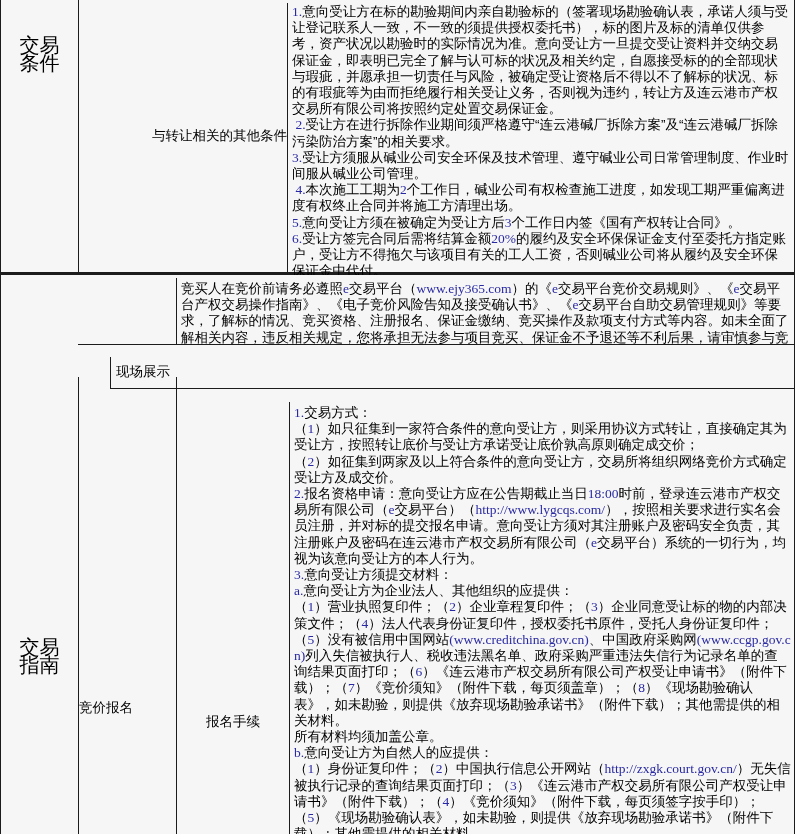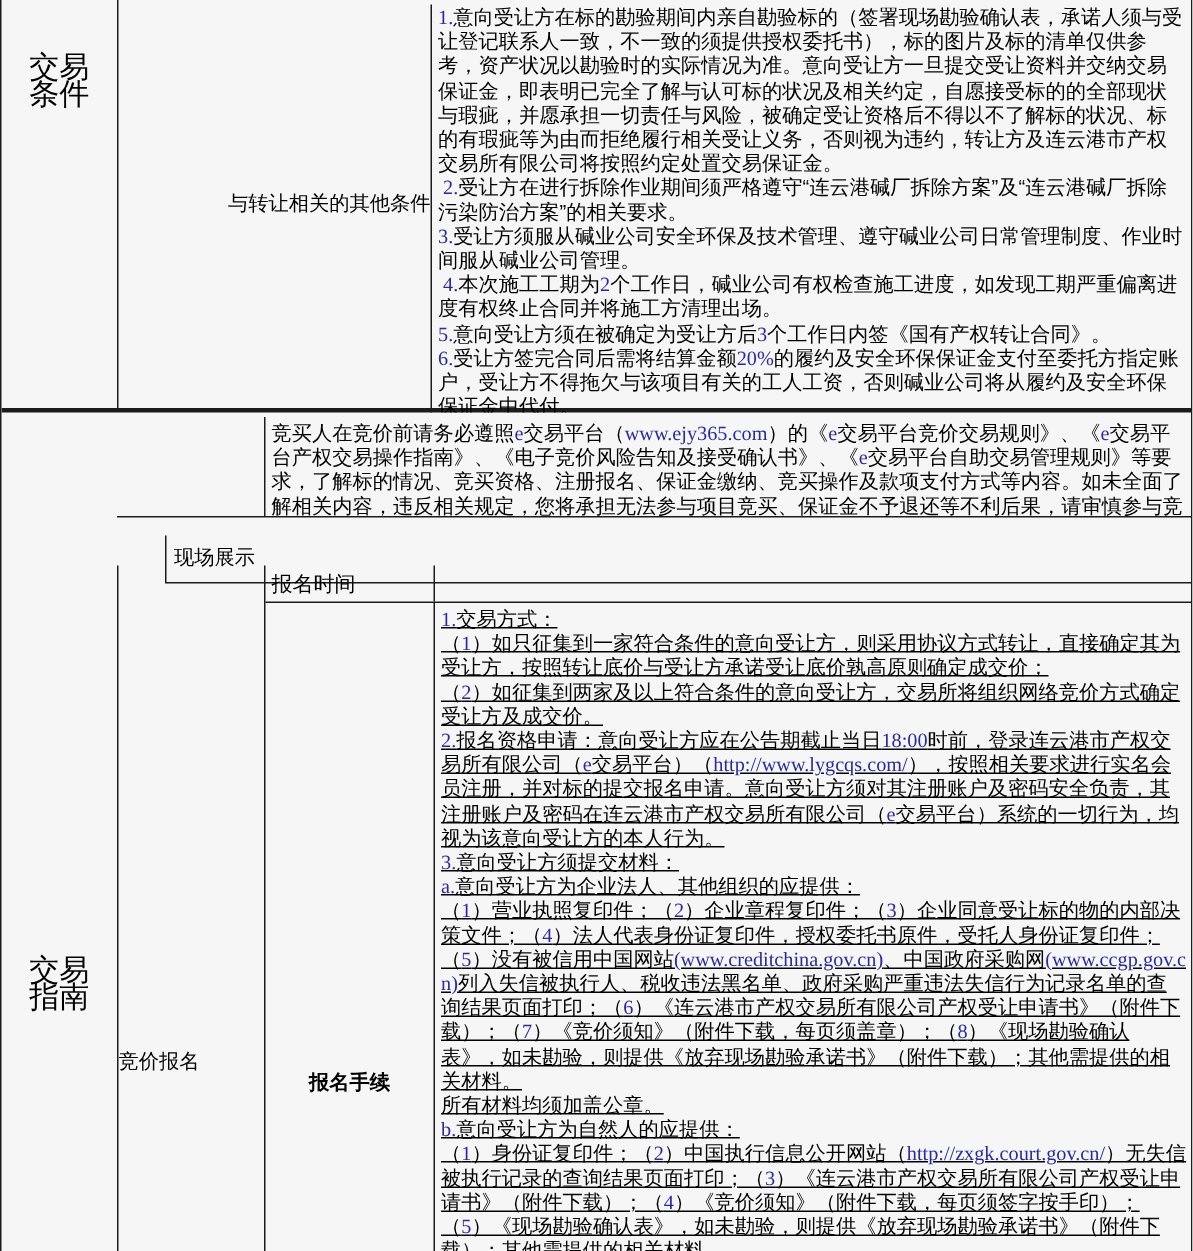--- a/index.html
+++ b/index.html
@@ -33,22 +33,22 @@
             padding:3px 3px 0 4px;overflow:hidden;}
   .r34{position:absolute;left:0;right:0;top:99px;bottom:0;}
   .r34-label{position:absolute;left:0;top:0;bottom:0;width:98px;border-left:1px solid var(--border);
              padding-top:322px;text-align:left;font-size:14px;}
   .sub{position:absolute;left:98px;right:0;top:0;bottom:0;border-left:1px solid var(--border);}
   .sr1{position:absolute;left:0;right:0;top:0;height:25px;border-bottom:1px solid var(--border);}
   .sr2{position:absolute;left:0;right:0;top:25px;bottom:0;}
   .slabel{position:absolute;left:0;top:0;bottom:0;width:113px;border-right:1px solid var(--border);
           font-size:14px;}
   .sr1 .slabel{padding:4px 0 0 4px;}
-  .sr2 .slabel{padding-top:311px;text-align:center;font-weight:bold;}
-  .scontent{position:absolute;left:113px;right:0;top:0;bottom:0;padding:3px 3px 16px 4px;overflow:hidden;text-decoration:underline;}
+  .sr2 .slabel{padding-top:311px;text-align:center;}
+  .scontent{position:absolute;left:113px;right:0;top:0;bottom:0;padding:3px 3px 16px 4px;overflow:hidden;}
   .para{white-space:pre-wrap;}
 </style>
 </head>
 <body>
 
 <div class="doc">
 
   <div class="t1">
     <div class="cell t1-a vlabel">
       <div>交易</div>
@@ -76,24 +76,20 @@
         <div class="rlabel">
           <span class="zh">现场展示</span>
         </div>
       </div>
 
       <div class="r34">
         <div class="r34-label">
           <span class="zh">竞价报名</span>
         </div>
         <div class="sub">
-          <div class="sr1">
-            <div class="slabel zh">报名时间</div>
-            <div class="scontent zh"></div>
-          </div>
           <div class="sr2">
             <div class="slabel">
               <span class="zh">报名手续</span>
             </div>
             <div class="scontent zh"><div class="para"><span class="lat">1.</span>交易方式：</div><div class="para">（<span class="lat">1</span>）如只征集到一家符合条件的意向受让方，则采用协议方式转让，直接确定其为受让方，按照转让底价与受让方承诺受让底价孰高原则确定成交价；</div><div class="para">（<span class="lat">2</span>）如征集到两家及以上符合条件的意向受让方，交易所将组织网络竞价方式确定受让方及成交价。</div><div class="para"><span class="lat">2.</span>报名资格申请：意向受让方应在公告期截止当日<span class="lat">18:00</span>时前，登录连云港市产权交易所有限公司（<span class="lat">e</span>交易平台）（<span class="lat">http://www.lygcqs.com/</span>），按照相关要求进行实名会员注册，并对标的提交报名申请。意向受让方须对其注册账户及密码安全负责，其注册账户及密码在连云港市产权交易所有限公司（<span class="lat">e</span>交易平台）系统的一切行为，均视为该意向受让方的本人行为。</div><div class="para"><span class="lat">3.</span>意向受让方须提交材料：</div><div class="para"><span class="lat">a.</span>意向受让方为企业法人、其他组织的应提供：</div><div class="para">（<span class="lat">1</span>）营业执照复印件；（<span class="lat">2</span>）企业章程复印件；（<span class="lat">3</span>）企业同意受让标的物的内部决策文件；（<span class="lat">4</span>）法人代表身份证复印件，授权委托书原件，受托人身份证复印件；（<span class="lat">5</span>）没有被信用中国网站<span class="lat">(www.creditchina.gov.cn)</span>、中国政府采购网<span class="lat">(www.ccgp.gov.cn)</span>列入失信被执行人、税收违法黑名单、政府采购严重违法失信行为记录名单的查询结果页面打印；（<span class="lat">6</span>）《连云港市产权交易所有限公司产权受让申请书》（附件下载）；（<span class="lat">7</span>）《竞价须知》（附件下载，每页须盖章）；（<span class="lat">8</span>）《现场勘验确认表》，如未勘验，则提供《放弃现场勘验承诺书》（附件下载）；其他需提供的相关材料。</div><div class="para">所有材料均须加盖公章。</div><div class="para"><span class="lat">b.</span>意向受让方为自然人的应提供：</div><div class="para">（<span class="lat">1</span>）身份证复印件；（<span class="lat">2</span>）中国执行信息公开网站（<span class="lat">http://zxgk.court.gov.cn/</span>）无失信被执行记录的查询结果页面打印；（<span class="lat">3</span>）《连云港市产权交易所有限公司产权受让申请书》（附件下载）；（<span class="lat">4</span>）《竞价须知》（附件下载，每页须签字按手印）；（<span class="lat">5</span>）《现场勘验确认表》，如未勘验，则提供《放弃现场勘验承诺书》（附件下载）；其他需提供的相关材料。</div></div>
           </div>
         </div>
       </div>
 
     </div>

